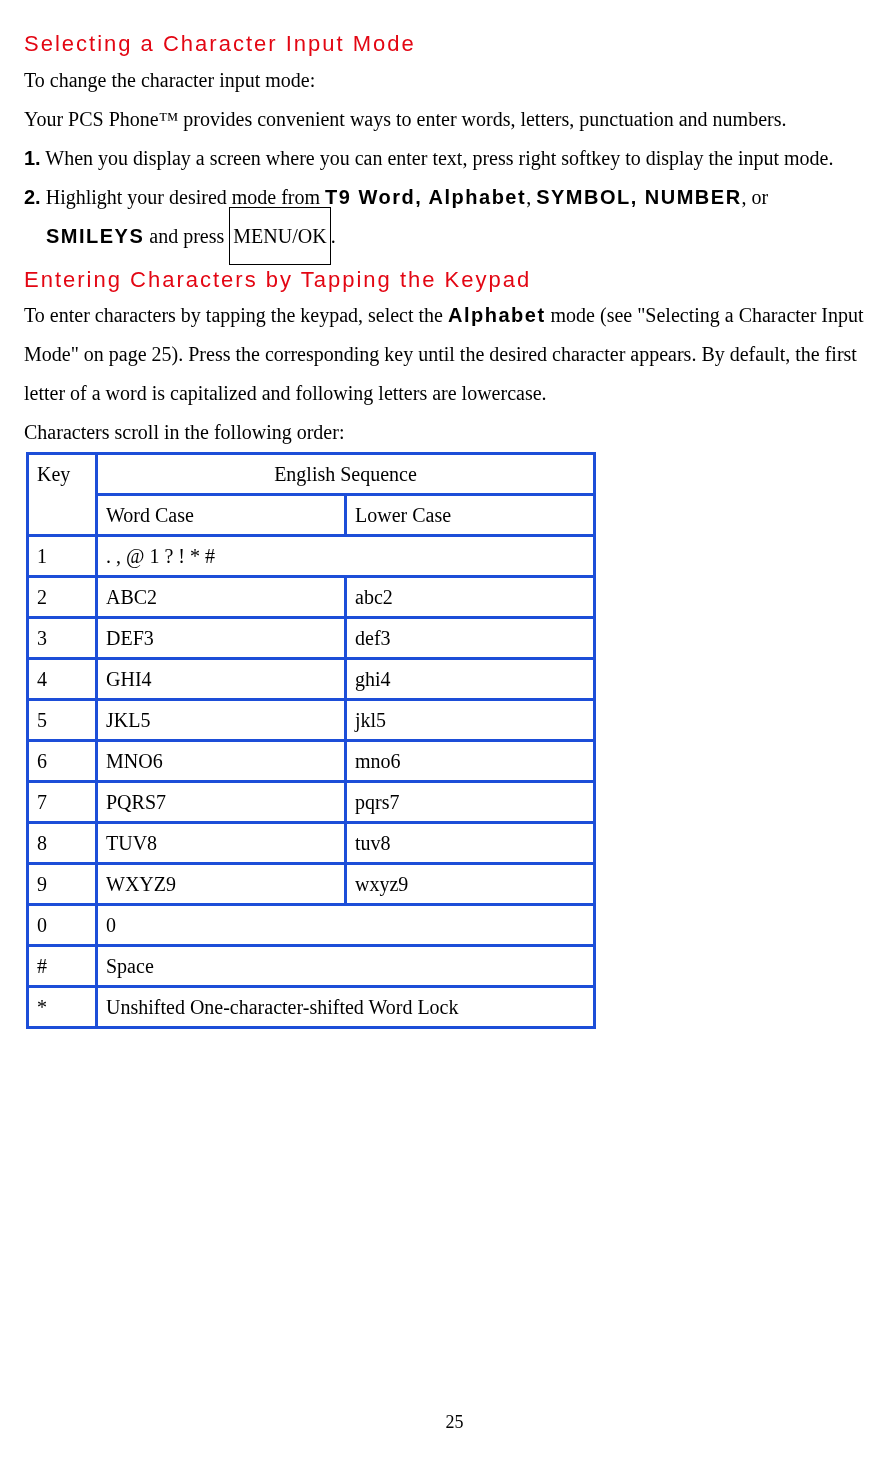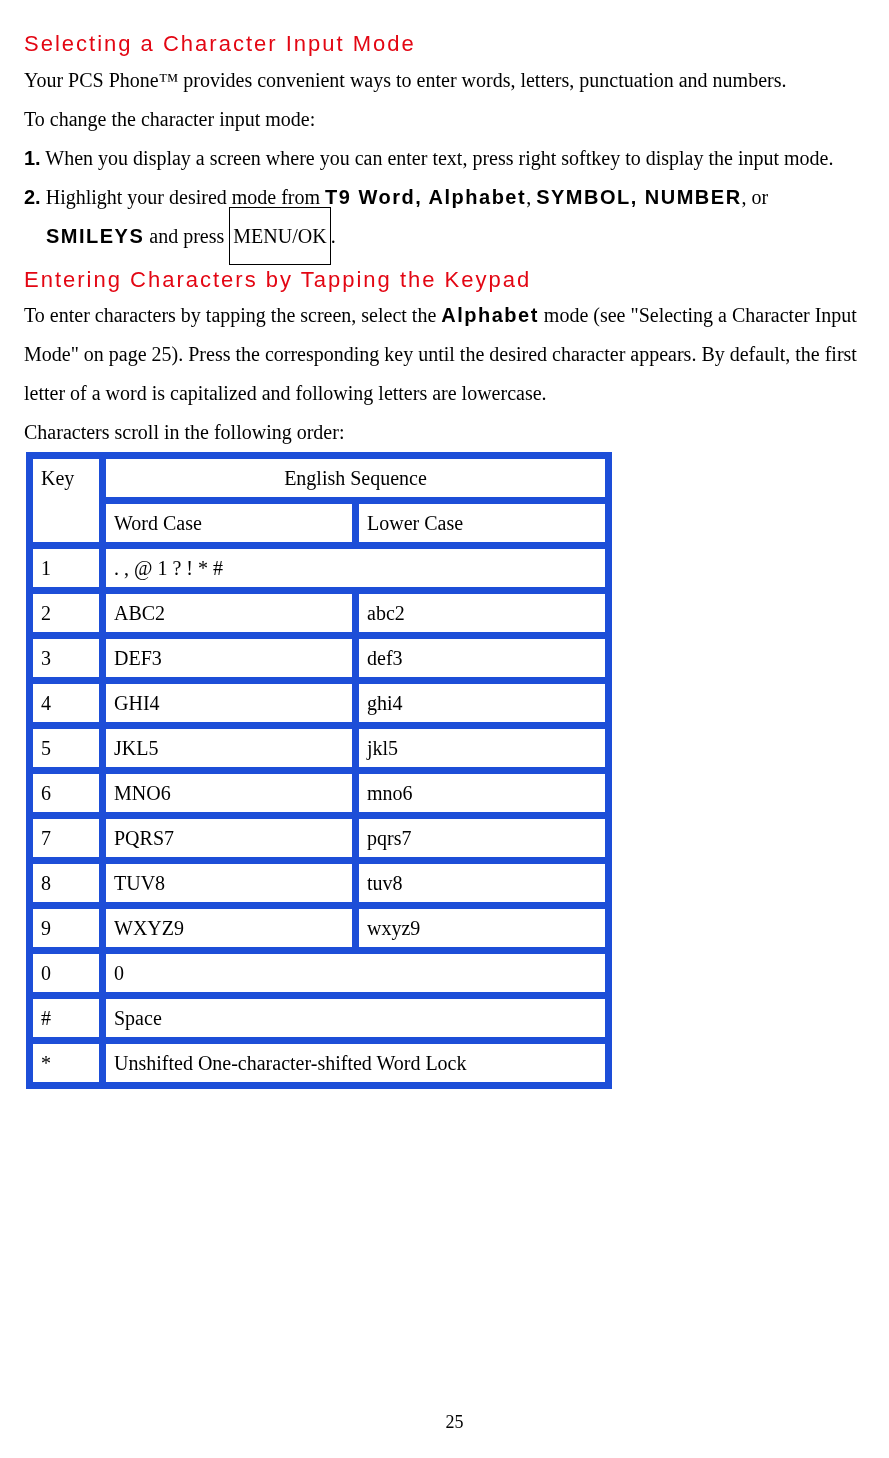--- a/index.html
+++ b/index.html
@@ -40,21 +40,21 @@
   .indent-first {
     text-indent: -22px;
     padding-left: 22px;
   }
   table {
     border-collapse: collapse;
     margin-top: 0;
     margin-left: 2px;
   }
   td {
-    border: 7px solid #1d4ed8;
+    border: 3px solid #1d4ed8;
     padding: 3px 8px;
     vertical-align: top;
     line-height: 1.6;
   }
   .col-key { width: 50px; }
   .col-seq { width: 230px; }
   .pagenum {
     text-align: center;
     position: absolute;
     bottom: 18px;
@@ -67,35 +67,35 @@
     min-height: 1428px;
   }
 </style>
 </head>
 <body>
 
 <div class="page">
 
   <div class="heading">Selecting a Character Input Mode</div>
 
+  <div>To change the character input mode:</div>
   <div>Your PCS Phone™ provides convenient ways to enter words, letters, punctuation and numbers.</div>
-  <div>To change the character input mode:</div>
 
   <div class="indent-first">
     <span class="num">1.</span><span> When you display a screen where you can enter text, press right softkey to display the input mode.</span>
   </div>
 
   <div class="indent-first">
     <span class="num">2.</span><span> Highlight your desired mode from </span><span class="boldmode">T9 Word, Alphabet</span><span>, </span><span class="boldmode">SYMBOL, NUMBER</span><span>, or </span><span class="boldmode">SMILEYS</span><span> and press </span><span class="boxed">MENU/OK</span><span>.</span>
   </div>
 
   <div class="heading heading2">Entering Characters by Tapping the Keypad</div>
 
   <div>
-    <span>To enter characters by tapping the screen, select the </span><span class="boldmode">Alphabet</span><span> mode (see "Selecting a Character Input Mode" on page 25). Press the corresponding key until the desired character appears. By default, the first letter of a word is capitalized and following letters are lowercase.</span>
+    <span>To enter characters by tapping the keypad, select the </span><span class="boldmode">Alphabet</span><span> mode (see "Selecting a Character Input Mode" on page 25). Press the corresponding key until the desired character appears. By default, the first letter of a word is capitalized and following letters are lowercase.</span>
   </div>
 
   <div>Characters scroll in the following order:</div>
 
   <table>
     <tbody>
         <tr>
       <td class="col-key" rowspan="2">Key</td>
       <td colspan="2" style="text-align:center">English Sequence</td>
     </tr>

